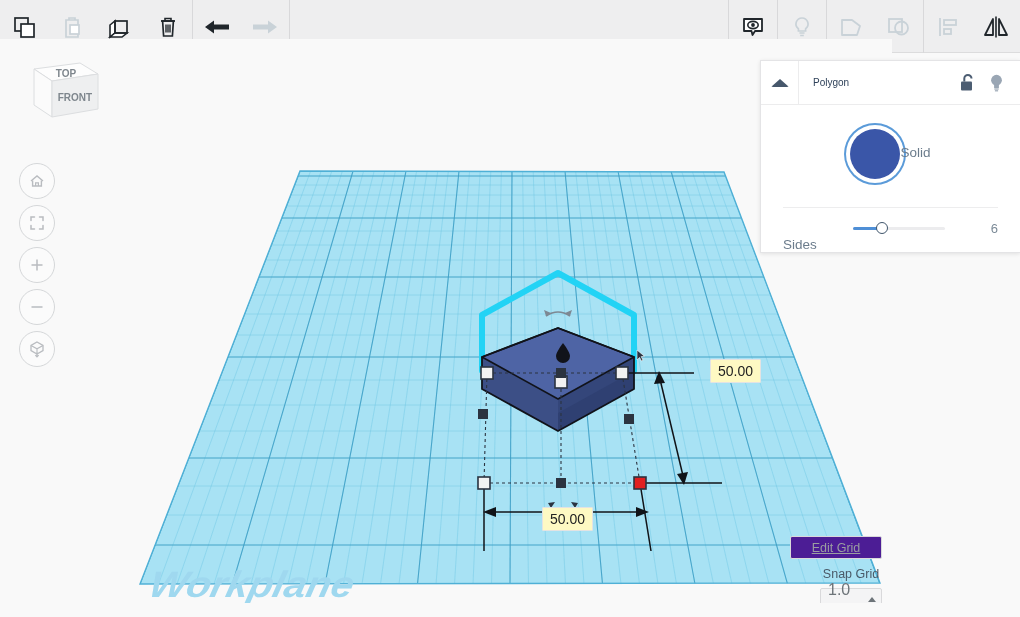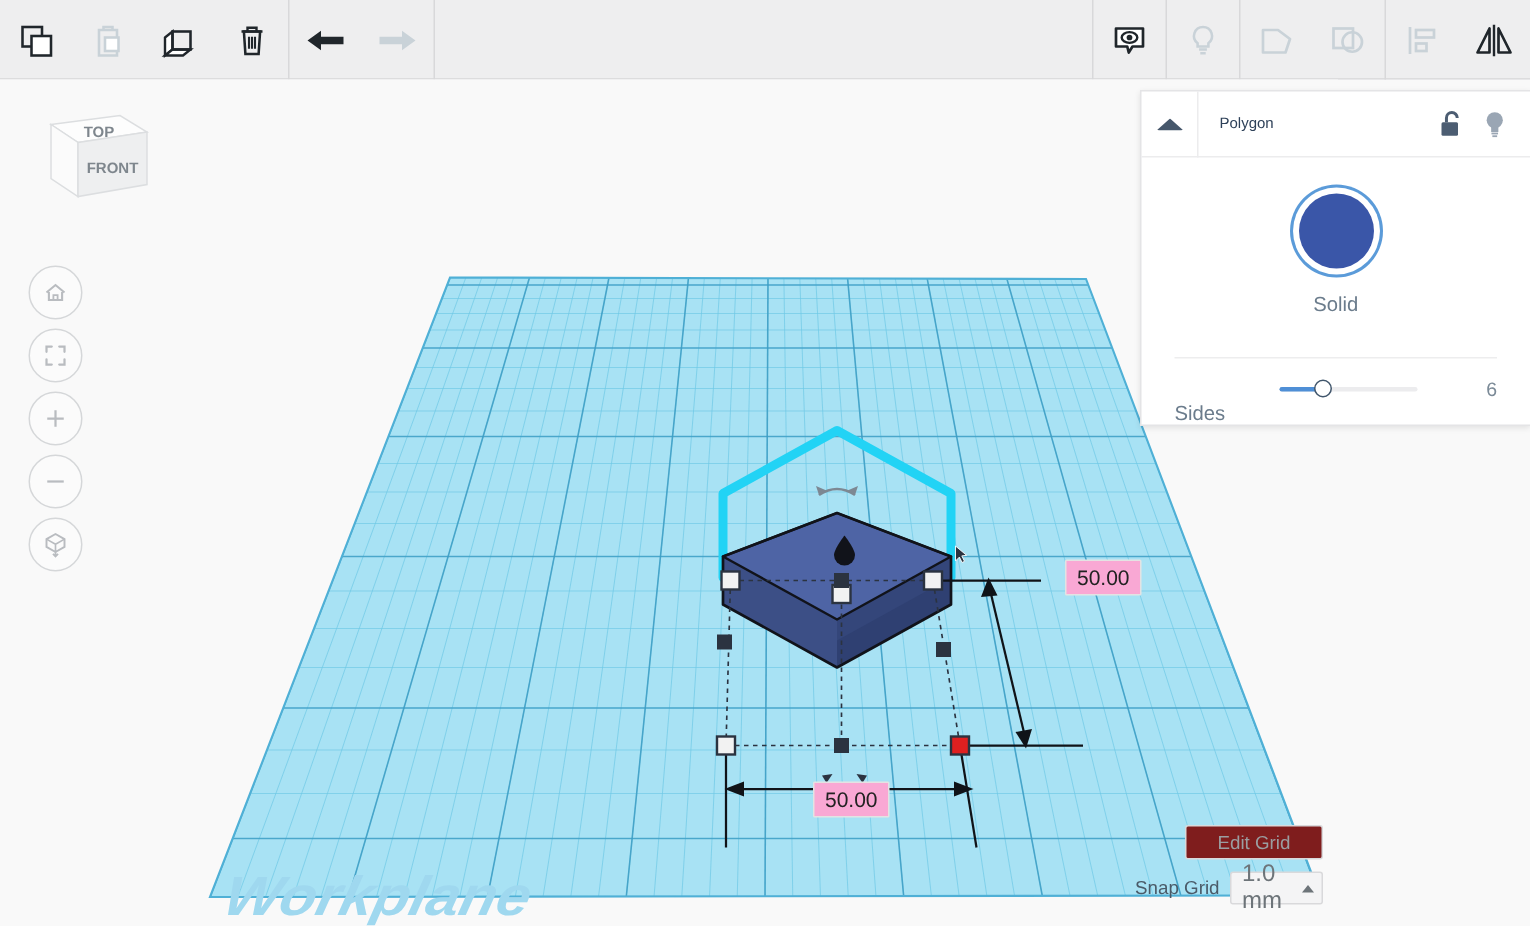--- a/index.html
+++ b/index.html
@@ -19,21 +19,21 @@
   .tb-group { display:flex; align-items:center; height:53px; }
   .tb-sep { width:1px; background:#d8d8da; height:53px; flex:none; }
   .tb-btn {
     width:48px; height:53px; display:flex; align-items:center; justify-content:center;
     cursor:pointer;
   }
   .tb-btn svg { display:block; }
   .tb-spacer { flex:1 1 auto; }
 
   
-  .scene { position:absolute; left:0; top:53px; width:892px; height:564px; background:#f9f9f9; overflow:hidden; }
+  .scene { position:absolute; left:0; top:39px; width:892px; height:564px; background:#f9f9f9; overflow:hidden; }
 
   
   .viewcube { position:absolute; left:22px; top:18px; width:82px; height:78px; }
   .nav-col { position:absolute; left:19px; top:124px; width:40px; }
   .nav-btn {
     width:36px; height:36px; border-radius:50%; border:1px solid #d5d7d9;
     background:#fbfbfb; display:flex; align-items:center; justify-content:center;
     margin-bottom:6px; cursor:pointer;
   }
 
@@ -45,34 +45,35 @@
     font-size:40px; font-style:italic; font-weight:bold;
     color:#9fd8ef; letter-spacing:0px;
     transform: skewX(-13deg) scaleY(0.92);
     user-select:none;
   }
 
   
   .overlay { position:absolute; left:0; top:0; width:1020px; height:564px; }
 
   .dim-label {
-    position:absolute; background:#f9a8d4; border:1px solid #e3e3e3;
+    position:absolute; background:#fef9c3; border:1px solid #e3e3e3;
     font-size:14px; color:#222; padding:3px 7px; white-space:nowrap;
     border-radius:1px;
   }
 
   
   .edit-grid-btn {
     position:absolute; right:10px; top:497px; width:92px; height:23px;
-    border:1px solid #d9d9db; background:#7f1d1d; border-radius:2px;
+    border:1px solid #d9d9db; background:#4c1d95; border-radius:2px;
     font-size:12.5px; color:#9b9ea1; display:flex; align-items:center; justify-content:center;
     cursor:pointer;
+    text-decoration:underline;
   }
   .snap-row {
-    position:absolute; right:10px; top:528px; display:flex; align-items:center; gap:7px;
+    position:absolute; right:10px; top:528px; display:flex; align-items:center; gap:7px;flex-direction:column;
   }
   .snap-label { font-size:12.5px; color:#4a5a68; }
   .snap-select {
     width:62px; height:22px; border:1px solid #d9d9db; background:#f4f4f5; border-radius:2px;
     font-size:16px; color:#6d7479; display:flex; align-items:center;
     justify-content:space-between; padding:0 5px 0 7px; cursor:pointer;
   }
   .caret-up { width:0;height:0;border-left:4px solid transparent;border-right:4px solid transparent;border-bottom:5px solid #6d7479; }
 
   
@@ -86,21 +87,21 @@
     width:38px; height:44px; display:flex; align-items:center; justify-content:center;
     border-right:1px solid #ececed; cursor:pointer;
   }
   .tri-up { width:0;height:0;border-left:9px solid transparent;border-right:9px solid transparent;border-bottom:8px solid #46576b; border-radius:2px; }
   .panel-title { flex:1; padding-left:14px; font-size:10px; color:#2e4159; font-weight:normal; }
   .panel-icons { display:flex; align-items:center; gap:10px; padding-right:14px; }
   .panel-icon { cursor:pointer; display:flex; }
 
   .panel-body { padding:18px 0 4px 0; }
   .swatches { display:flex; justify-content:center; gap:52px; padding-top:6px; }
-  .swatch-wrap { display:flex; flex-direction:column; align-items:center; cursor:pointer; }
+  .swatch-wrap { display:flex; flex-direction:row; align-items:flex-start; cursor:pointer; }
   .swatch {
     width:50px; height:50px; border-radius:50%;
   }
   .swatch.solid { background:#3a56a8; box-shadow:0 0 0 4px #fff, 0 0 0 6px #5b9bd9; }
   .swatch.hole {
     background:
       repeating-linear-gradient(-45deg,#c9c9c9 0 4px,#e6e6e6 4px 8px);
     box-shadow:0 0 0 4px #fff, 0 0 0 5px #e2e2e2;
   }
   .swatch-label { margin-top:16px; font-size:13.5px; color:#6b7c8c; }

